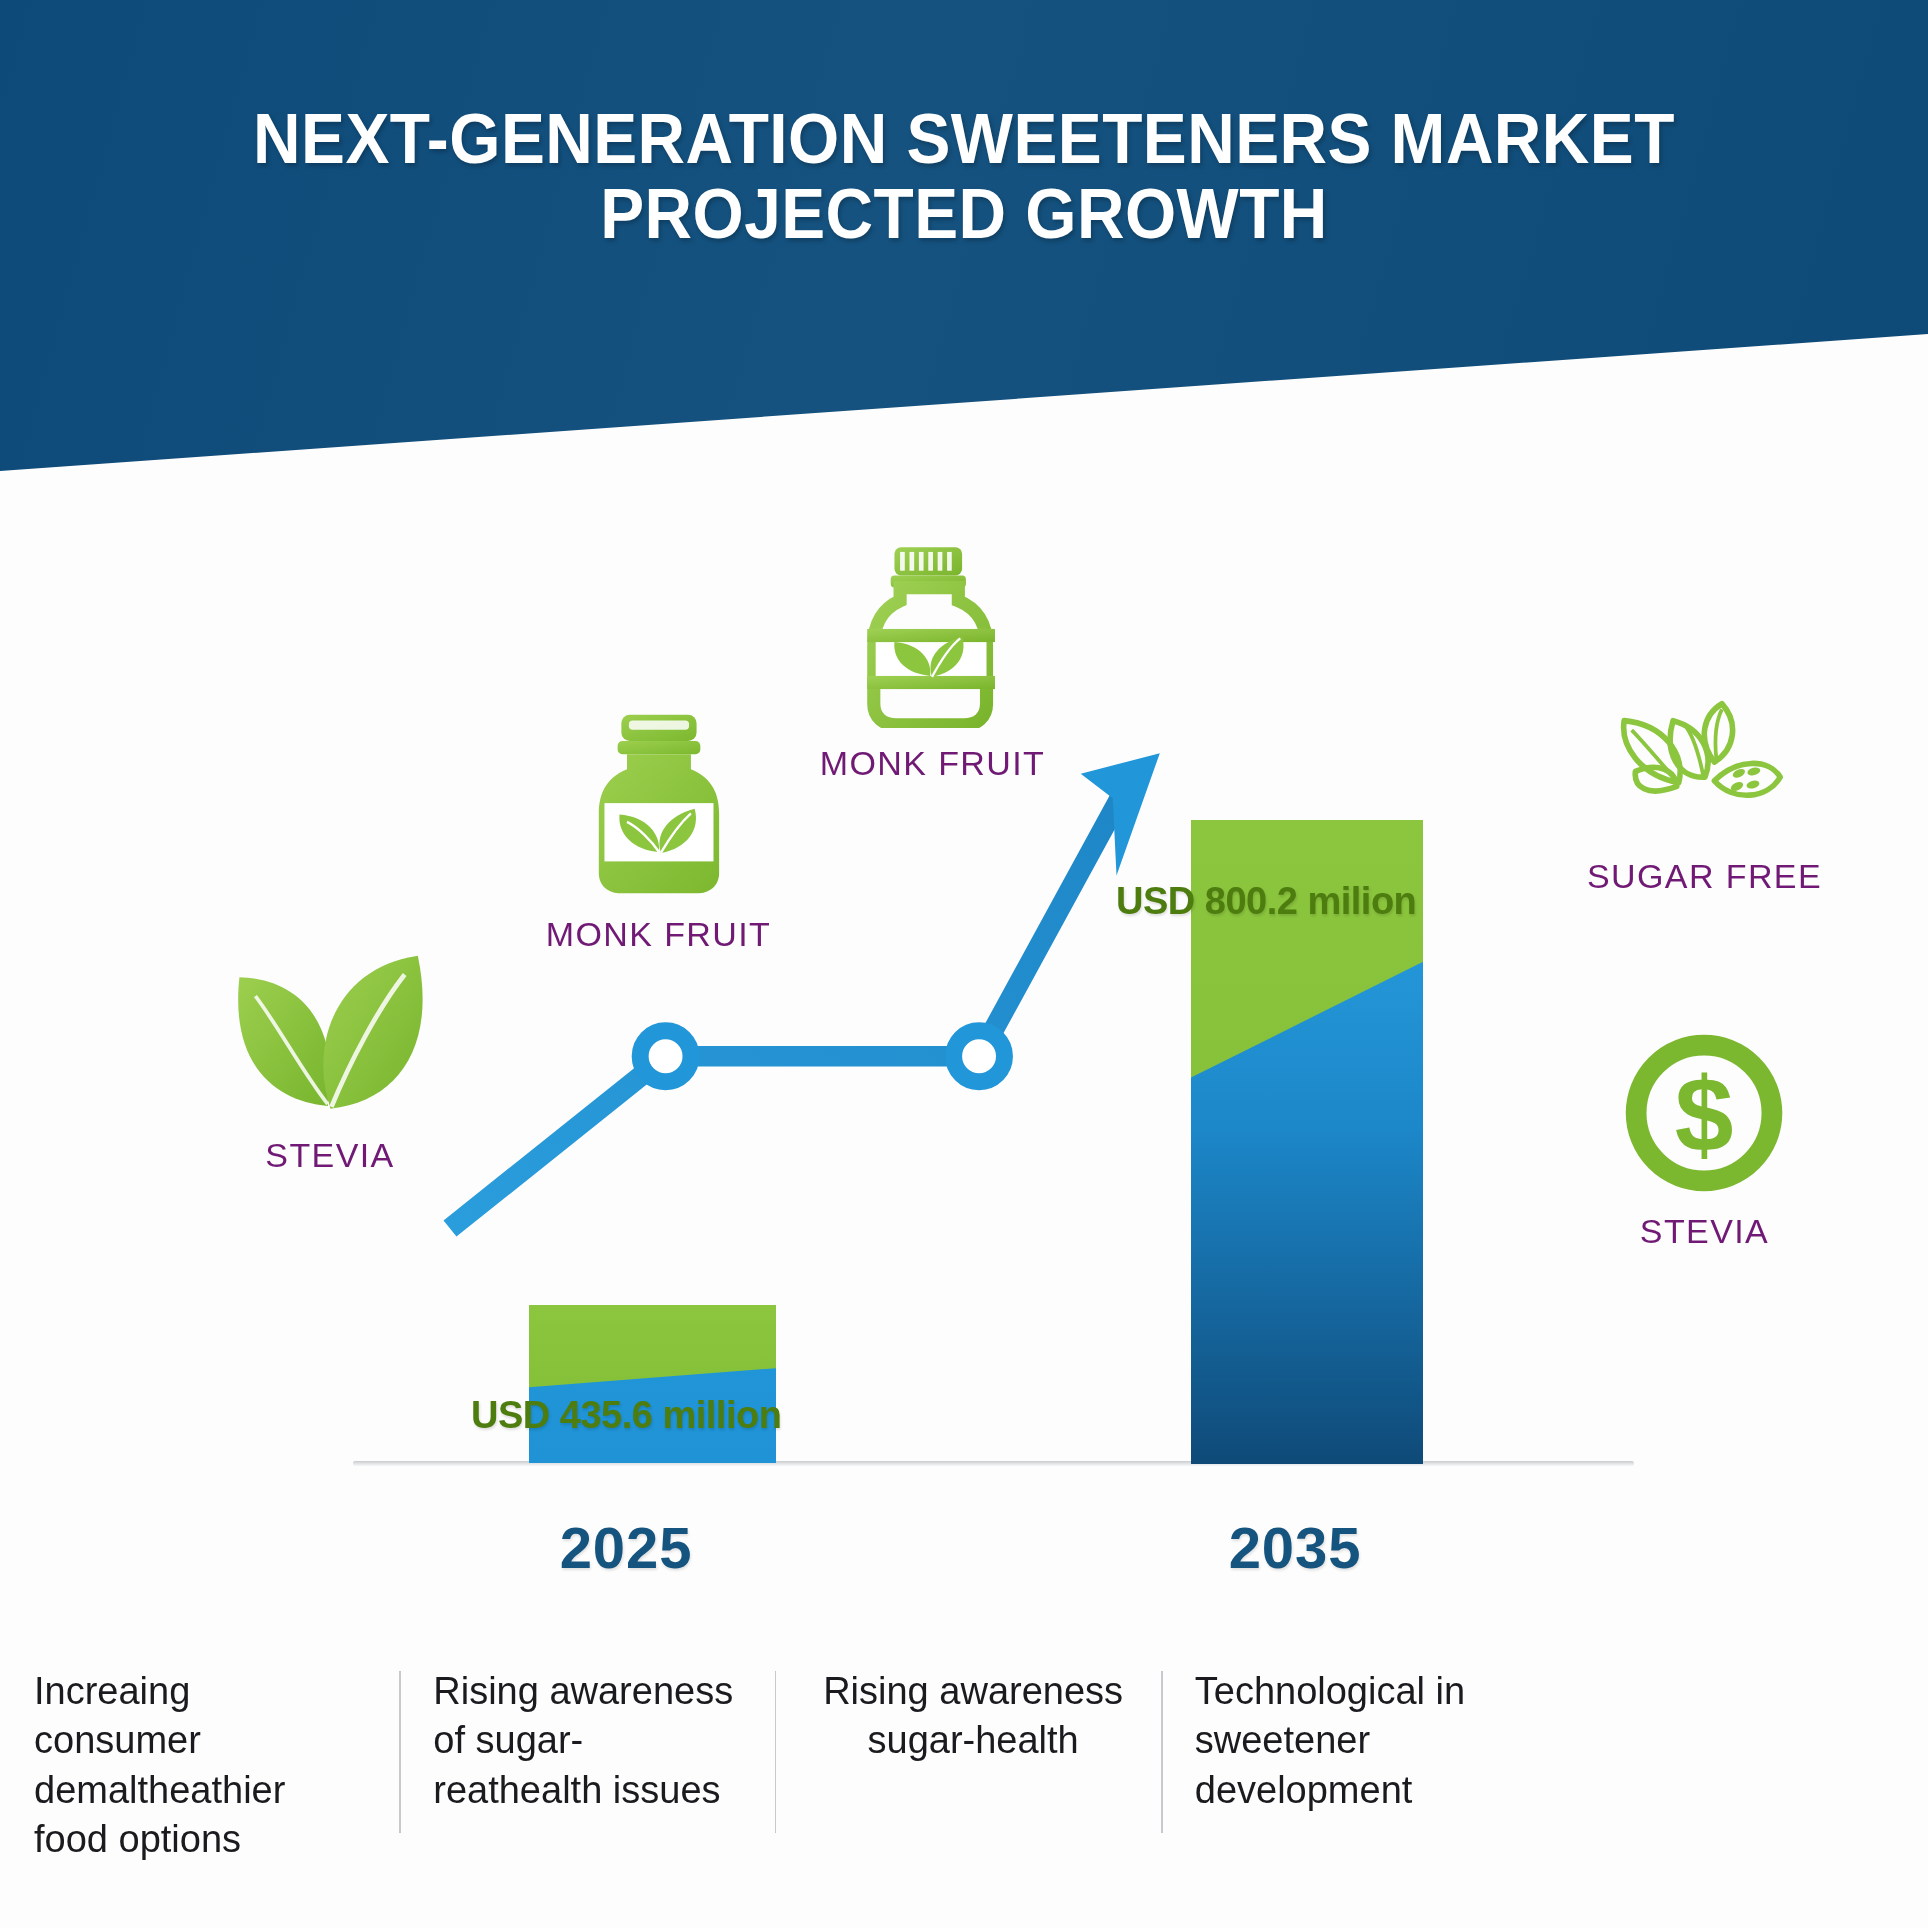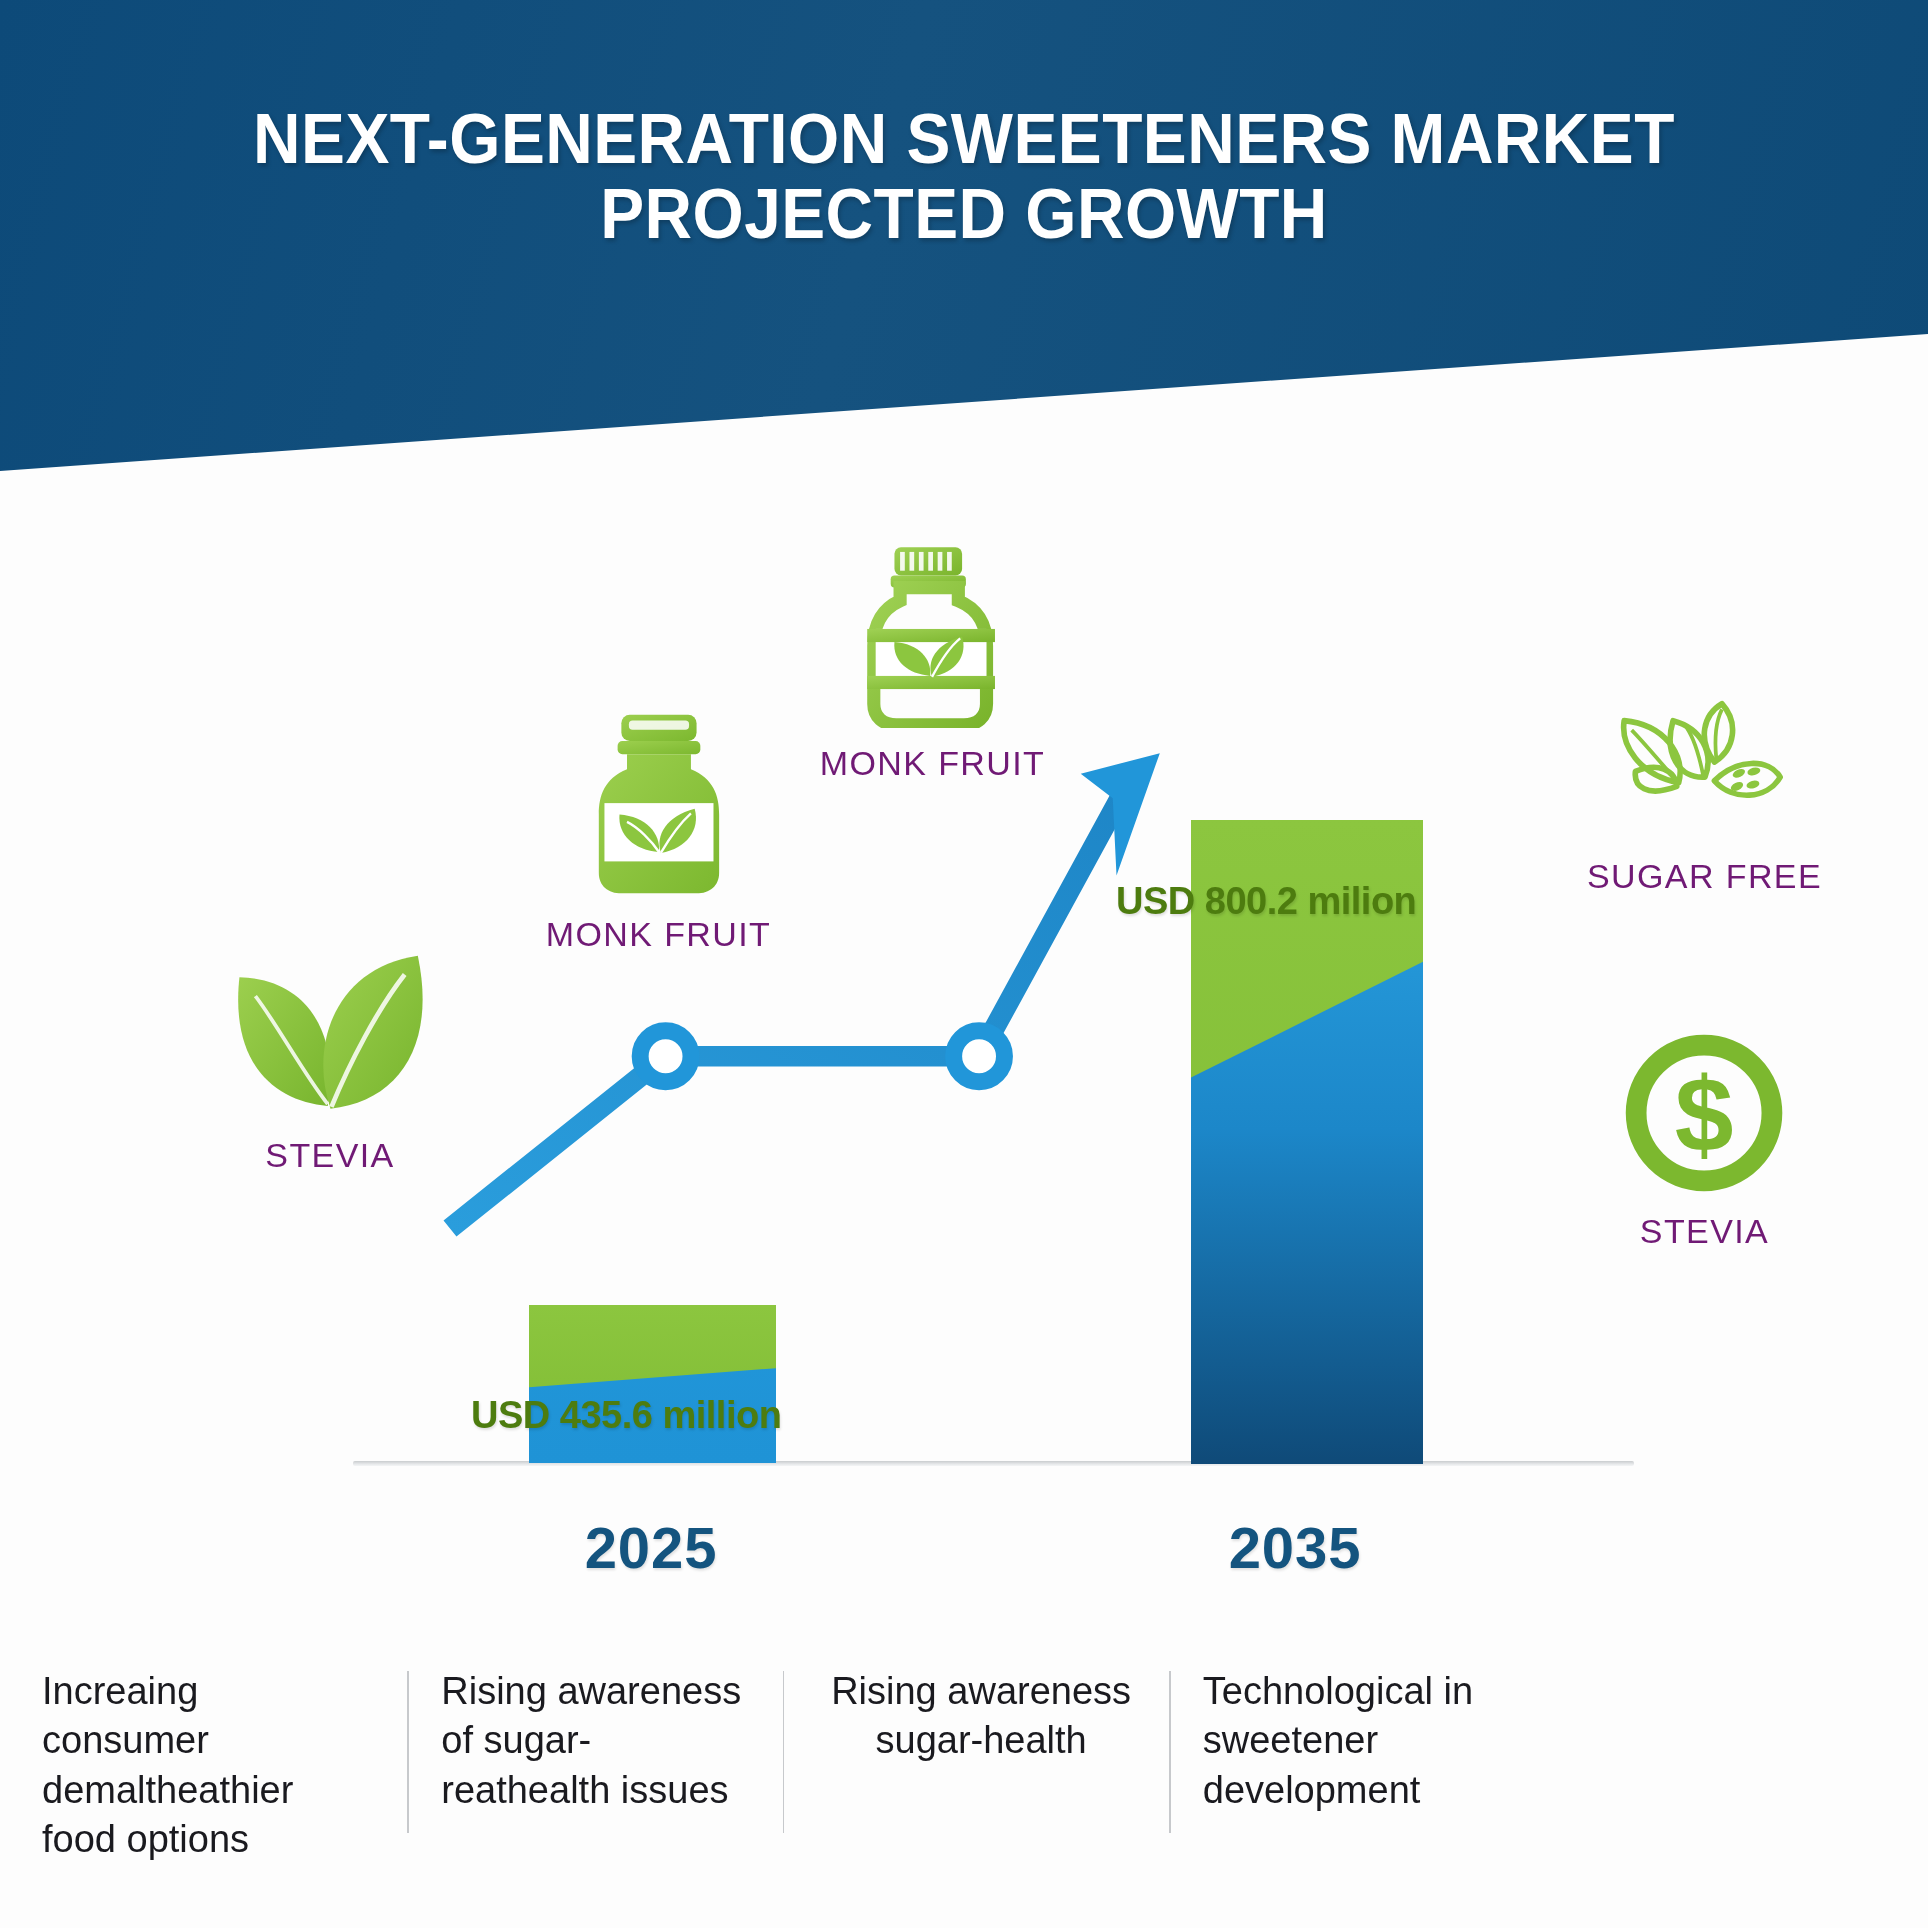--- a/index.html
+++ b/index.html
@@ -83,21 +83,21 @@
     position:absolute;
     color:#14547f;
     font-family:"Liberation Sans Narrow","Liberation Sans",sans-serif;
     font-weight:bold;
     font-size:58px;
     letter-spacing:0.9px;
     text-shadow:0.9px 1.9px 2.8px rgba(0,0,0,0.12);
     text-align:center;
     width:282px;
   }
-  .year-2025{left:510px;top:1514px;}
+  .year-2025{left:485px;top:1514px;}
   .year-2035{left:1154px;top:1514px;}
 
   .trend-svg{position:absolute;left:0;top:0;width:1928px;height:1928px;pointer-events:none;}
 
   
   .icon-block{position:absolute;text-align:center;}
   .icon-caption{
     color:#701a75;
     font-size:34px;
     letter-spacing:1.4px;
@@ -106,21 +106,21 @@
     white-space:nowrap;
   }
   .icon-stevia-leaf{left:151px;top:951px;width:358px;}
   .icon-monk-1{left:508px;top:711px;width:301px;}
   .icon-monk-2{left:782px;top:544px;width:301px;}
   .icon-sugar-free{left:1554px;top:700px;width:301px;}
   .icon-stevia-dollar{left:1582px;top:1031px;width:245px;}
 
   
   .drivers{
-    position:absolute;left:8px;top:1667px;width:1536px;height:226px;
+    position:absolute;left:0;top:1667px;width:1536px;height:226px;
     display:flex;
     align-items:flex-start;
     justify-content:space-between;
   }
   .driver{
     flex:1 1 0;
     padding:0 34px;
     box-sizing:border-box;
     color:#1a1a1f;
     font-size:38px;

